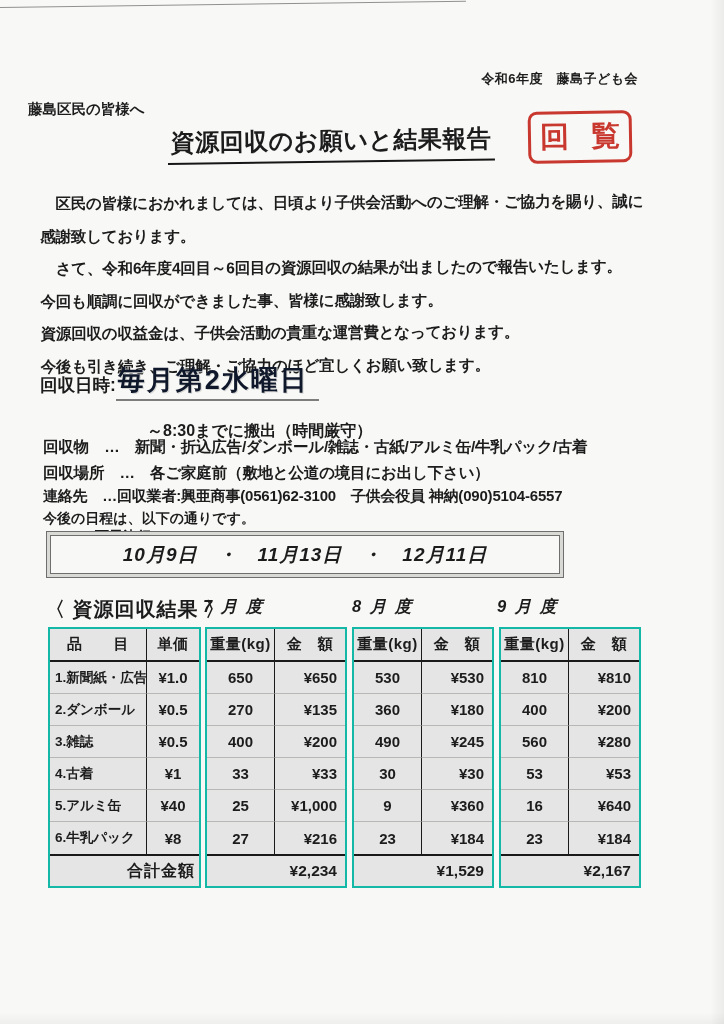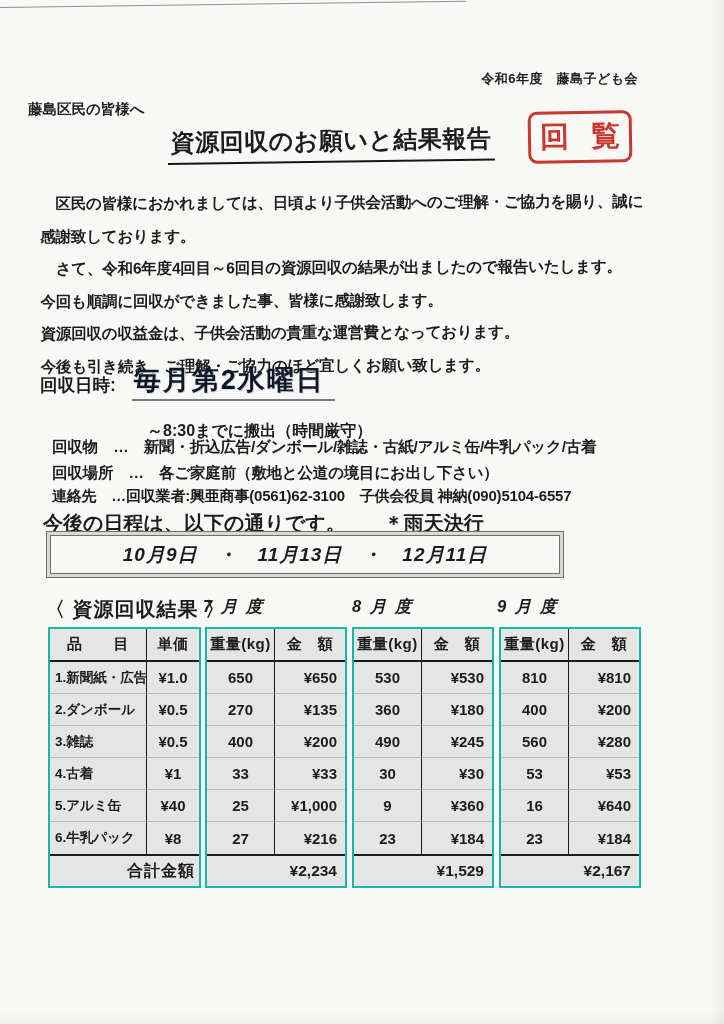--- a/index.html
+++ b/index.html
@@ -29,33 +29,33 @@
     position:absolute;top:111px;left:528px;width:80px;height:42px;
     border:3.5px solid #c9382f;border-radius:9px;
     color:#c9382f;font-size:29px;font-weight:800;
     display:flex;align-items:center;justify-content:space-between;
     padding:2px 9px;transform:rotate(-1deg);
   }
 
   .intro{position:absolute;top:188px;left:40px;width:648px;font-size:15.5px;font-weight:600;letter-spacing:-0.2px;transform:rotate(-0.25deg);transform-origin:left top;}
   .intro-line{height:32.5px;line-height:32.5px;white-space:pre;}
 
-  .sched-row{position:absolute;top:362px;left:40px;display:flex;align-items:flex-end;gap:16px;}
+  .sched-row{position:absolute;top:362px;left:40px;display:flex;align-items:flex-end;}
   .sched-label{font-size:17.5px;font-weight:800;padding-bottom:4px;}
   .sched-value{
     font-size:27px;font-weight:800;color:#0f172a;
     letter-spacing:2px;border-bottom:2.5px solid #7d7d7d;padding:0 10px 1px 2px;
     text-shadow:1px 1px 0 #d6d6d4;
   }
   .deadline{position:absolute;top:421px;left:147px;font-size:16px;font-weight:700;}
-  .info-line{position:absolute;left:52px;font-size:15.5px;font-weight:700;white-space:pre;letter-spacing:-0.2px;}
+  .info-line{position:absolute;left:43px;font-size:15.5px;font-weight:700;white-space:pre;letter-spacing:-0.2px;}
   .items-line{top:437px;}
   .place-line{top:463px;}
   .contact-line{top:487px;font-size:15px;}
-  .upcoming-row{position:absolute;top:510px;left:43px;font-size:20px;font-weight:700;display:flex;}
+  .upcoming-row{position:absolute;top:510px;left:43px;font-size:14px;font-weight:700;display:flex;flex-direction:column;}
   .rain-note{margin-left:38px;}
 
   .dates-box-outer{
     position:absolute;top:531px;left:46px;width:510px;
     border:1px solid #6f6f6f;background:#d9d9d6;padding:3px;
   }
   .dates-box-inner{
     border:1px solid #6f6f6f;background:#f8f8f6;
     height:37px;line-height:37px;text-align:center;
     font-size:19px;font-weight:800;font-style:italic;letter-spacing:1px;white-space:pre;

